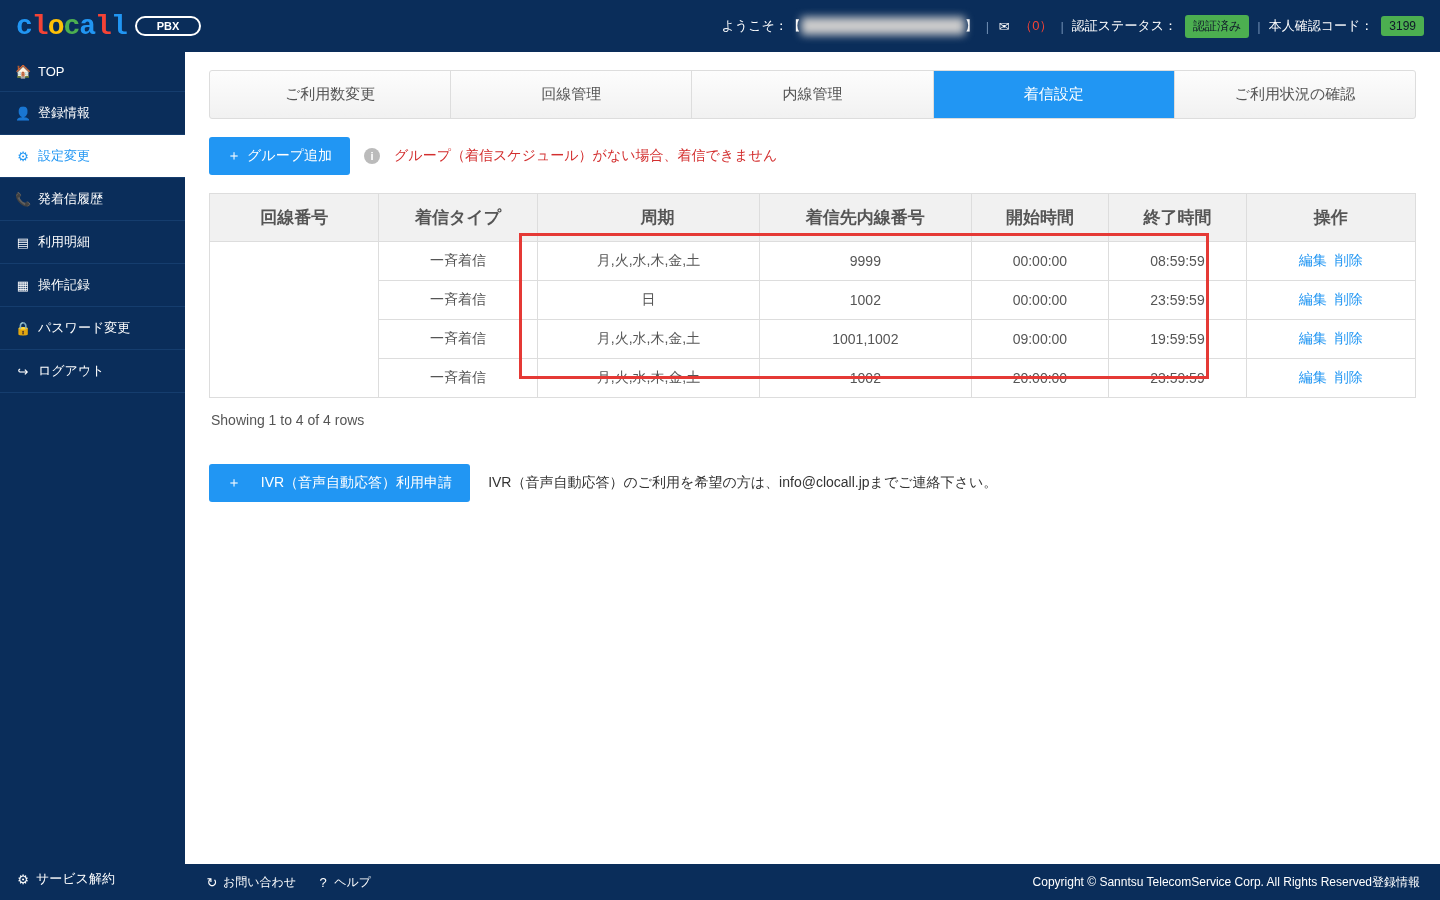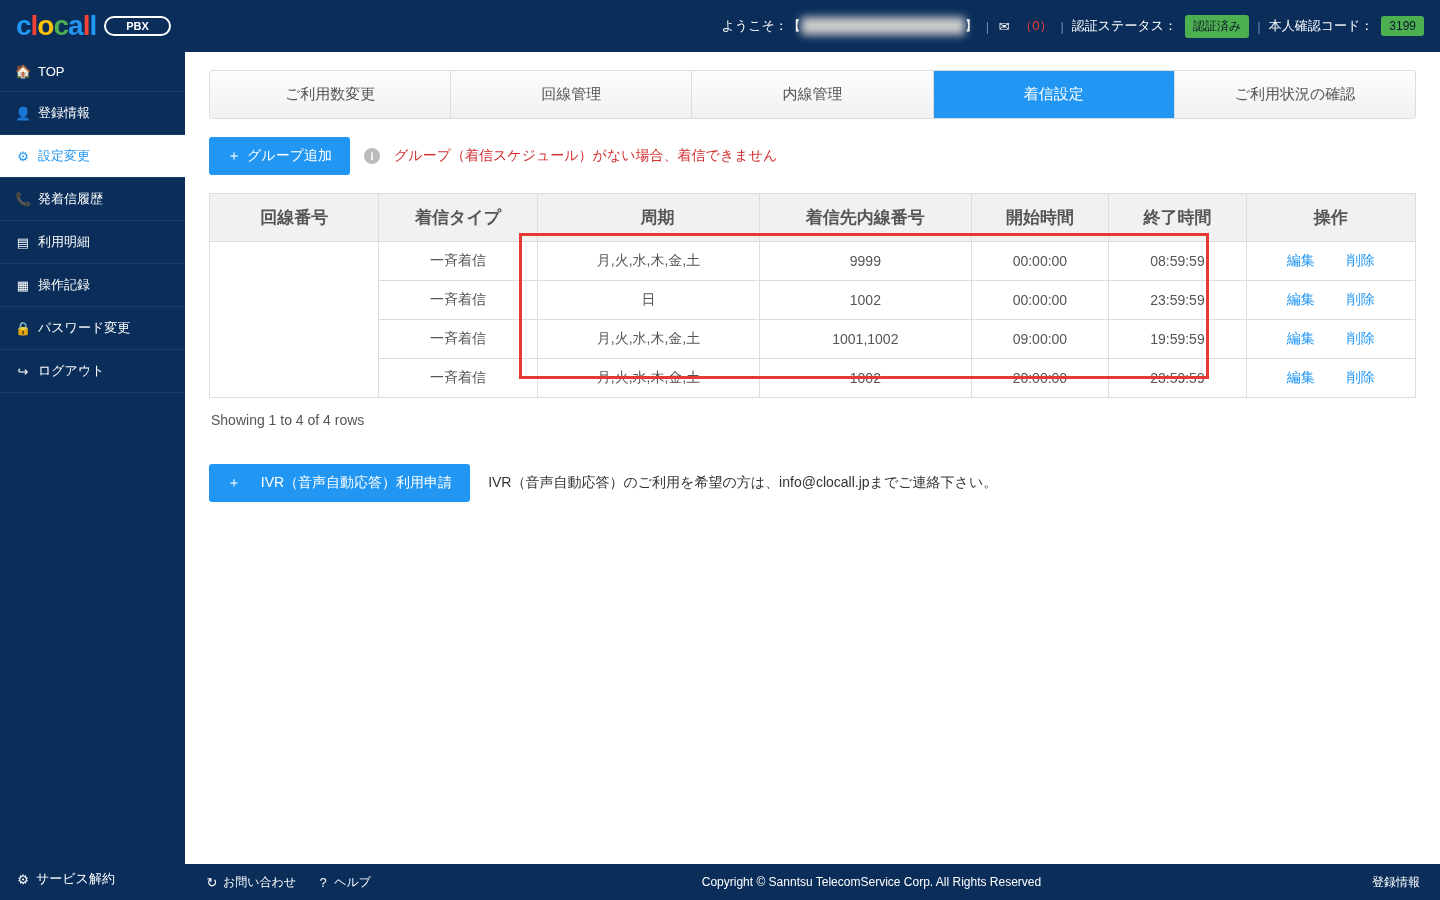--- a/index.html
+++ b/index.html
@@ -1,19 +1,19 @@
 <!DOCTYPE html>
 <html><head>
   <meta charset="utf-8">
   <style>
     * { margin: 0; padding: 0; box-sizing: border-box; }
     body { font-family: "Hiragino Kaku Gothic ProN", "メイリオ", Meiryo, sans-serif; font-size: 13px; color: #333; background: #fff; width: 1440px; height: 900px; overflow: hidden; }
     .header { background: #0a2d5a; color: #fff; height: 52px; display: flex; align-items: center; padding: 0 16px; }
     .logo { display: flex; align-items: center; }
-    .logo-text { font-size: 28px; font-weight: 600; letter-spacing: -1px; }
+    .logo-text { font-size: 28px; font-weight: 600; letter-spacing: -1px; font-family: Liberation Mono, monospace; }
     .logo-c1 { color: #2196f3; }
     .logo-o { color: #f44336; }
     .logo-c2 { color: #ffc107; }
     .logo-a { color: #4caf50; }
     .logo-l1 { color: #2196f3; }
     .logo-l2 { color: #f44336; }
     .cloud-badge { border: 2px solid #fff; border-radius: 14px; padding: 2px 20px; font-size: 11px; margin-left: 8px; font-weight: bold; }
     .header-right { margin-left: auto; display: flex; align-items: center; gap: 8px; font-size: 13px; }
     .header-right .sep { color: #6b8ab0; }
     .header-right .mail-cnt { color: #f44336; }
@@ -34,28 +34,28 @@
     .tab.active { background: #2196f3; color: #fff; }
     .toolbar { display: flex; align-items: center; gap: 14px; margin-bottom: 18px; }
     .btn-blue { background: #2196f3; color: #fff; border: none; padding: 10px 18px; border-radius: 3px; font-size: 14px; cursor: pointer; display: inline-flex; align-items: center; gap: 6px; }
     .info-icon { display: inline-flex; width: 16px; height: 16px; background: #bbb; color: #fff; border-radius: 50%; align-items: center; justify-content: center; font-size: 11px; font-weight: bold; }
     .warn-text { color: #d32f2f; font-size: 14px; }
     table.data { width: 100%; border-collapse: collapse; border: 1px solid #ddd; }
     table.data th { background: #f1f1f1; padding: 12px 8px; border: 1px solid #ddd; font-weight: bold; color: #555; font-size: 17px; }
     table.data td { padding: 10px 8px; border: 1px solid #ddd; text-align: center; font-size: 14px; color: #555; }
     .highlight-box { position: relative; }
     .highlight-overlay { position: absolute; border: 3px solid #e53935; pointer-events: none; }
-    .action-link { color: #2196f3; cursor: pointer; margin: 0 16px; font-size: 14px; }
+    .action-link { color: #2196f3; cursor: pointer; margin: 0 4px; font-size: 14px; }
     .pager { margin: 14px 2px; font-size: 14px; color: #555; }
     .ivr-row { display: flex; align-items: center; gap: 18px; margin-top: 36px; }
     .ivr-text { font-size: 14px; color: #333; }
     .footer { background: #0a2d5a; color: #fff; height: 36px; display: flex; align-items: center; padding: 0 20px; font-size: 12px; }
     .footer-left { display: flex; gap: 20px; }
     .footer-link { display: flex; align-items: center; gap: 4px; cursor: pointer; }
-    .footer-center { flex: 1; text-align: center; }
+    .footer-center { flex: 1; text-align: right; }
     .footer-right { }
     .blur-cell { filter: blur(4px); color: #aaa; }
   </style>
 </head>
 <body>
 
 <div class="header">
   <div class="logo">
     <span class="logo-text">
       <span class="logo-c1">c</span><span class="logo-o">l</span><span class="logo-c2">o</span><span class="logo-a">c</span><span class="logo-l1">a</span><span class="logo-l2">l</span><span class="logo-c1">l</span>

